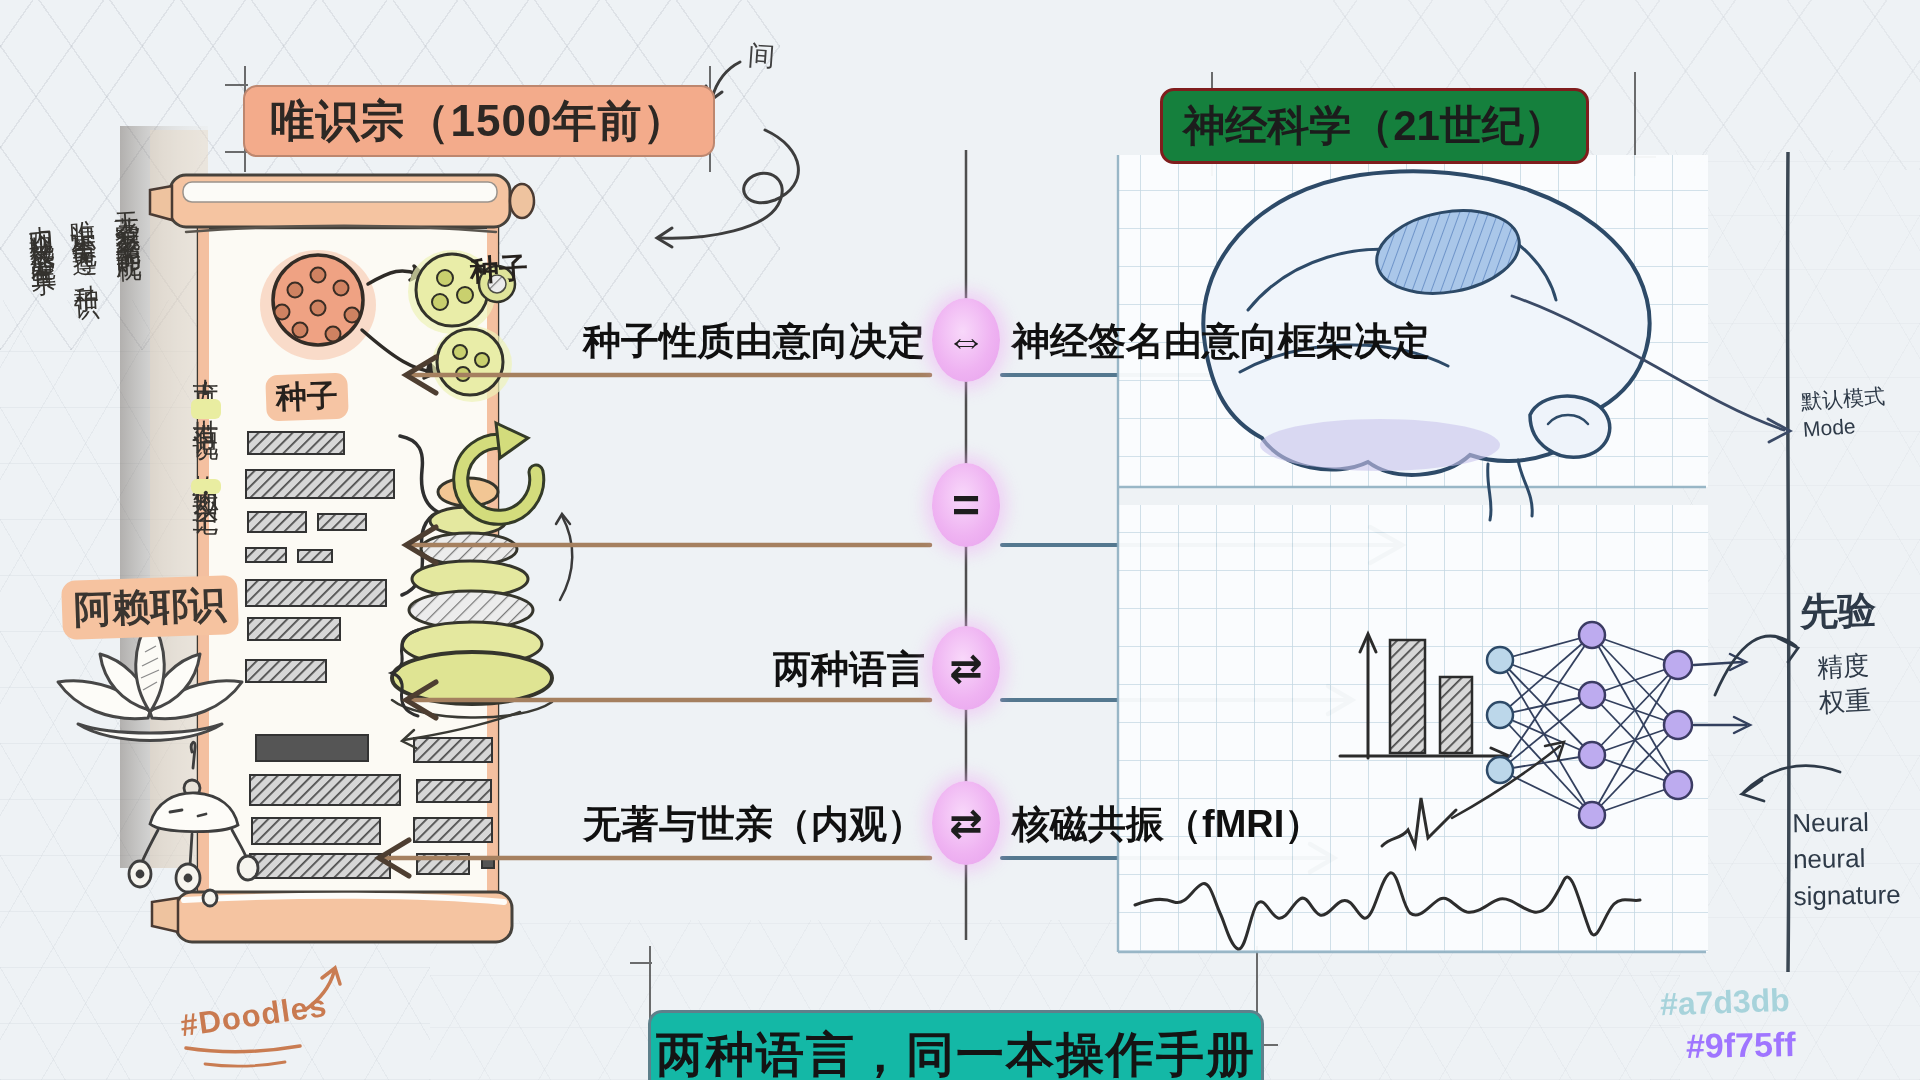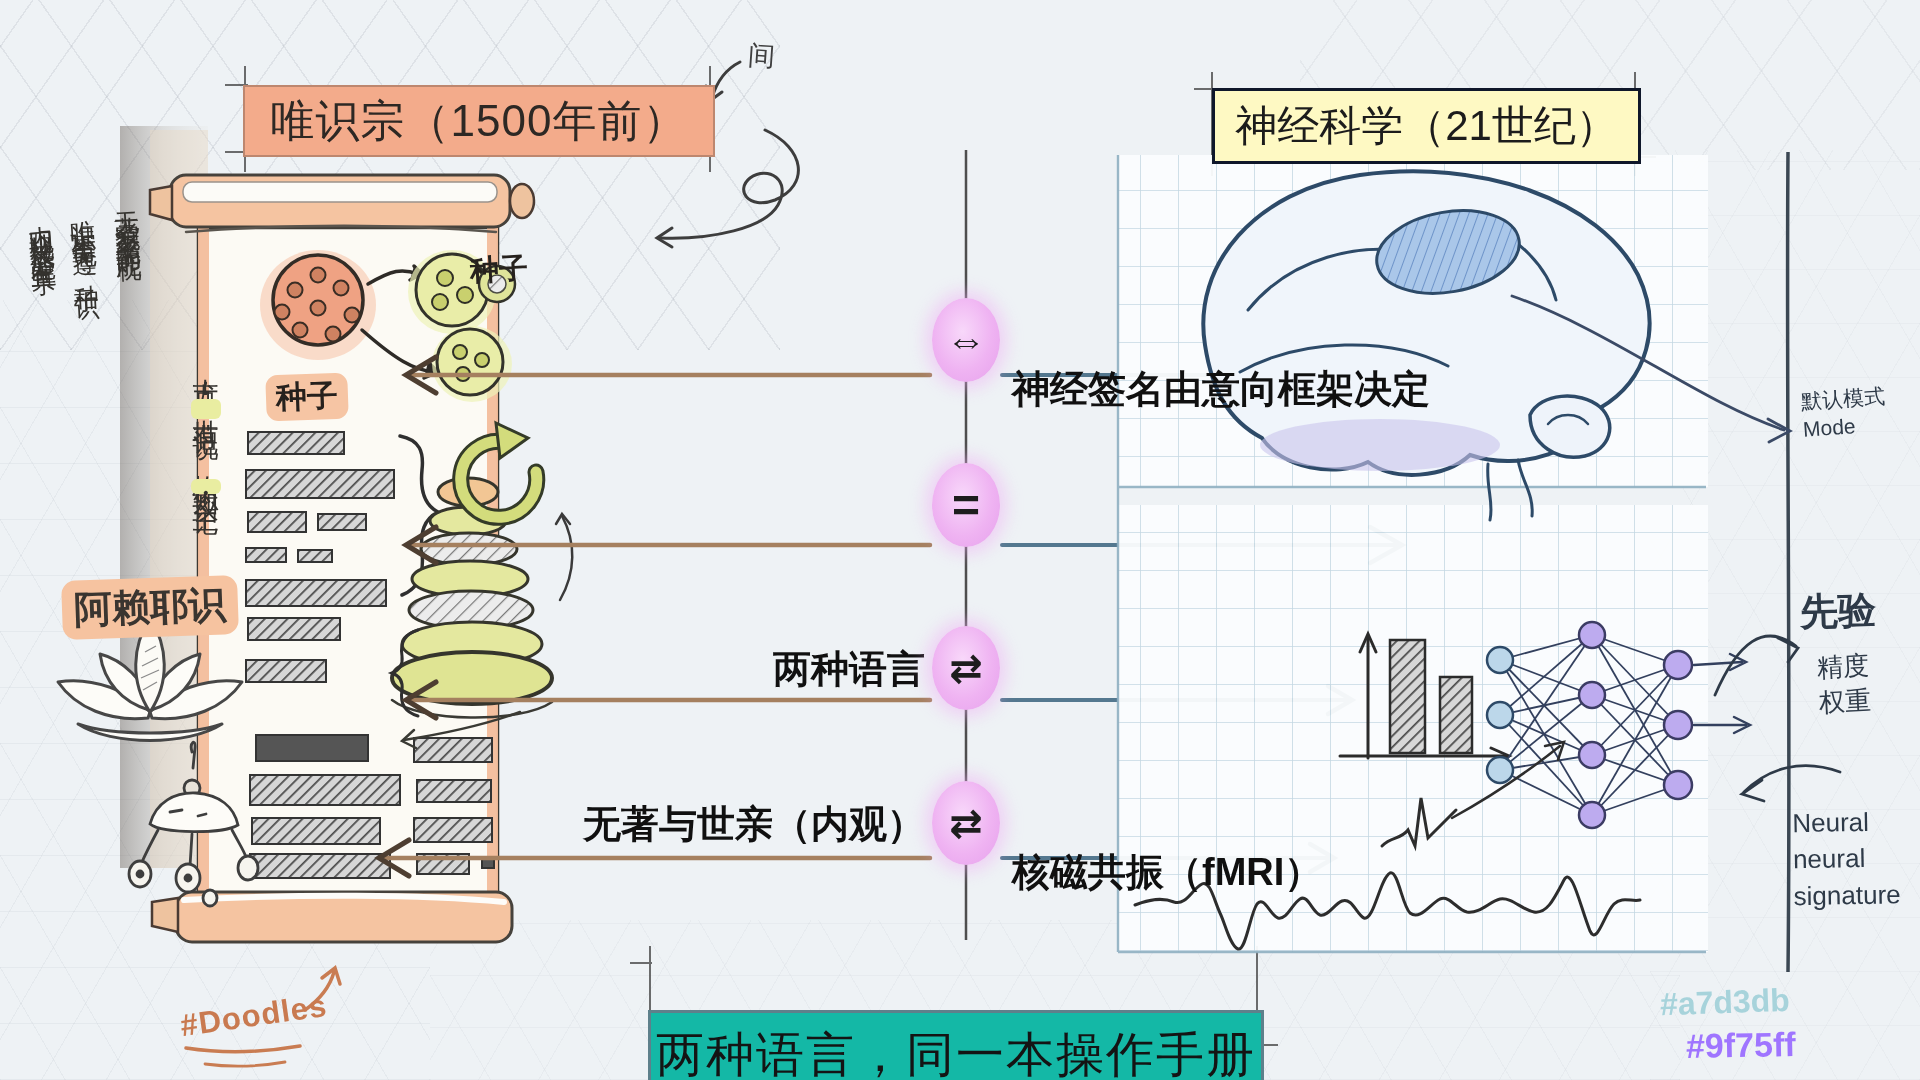--- a/index.html
+++ b/index.html
@@ -27,30 +27,30 @@
       repeating-linear-gradient(-60deg, rgba(120,130,145,.15) 0 1px, transparent 1px 52px);}
   .tri-right{left:1650px;top:150px;width:270px;height:930px;opacity:.35;
     background:
       repeating-linear-gradient(0deg, rgba(120,130,145,.15) 0 1px, transparent 1px 54px),
       repeating-linear-gradient(60deg, rgba(120,130,145,.15) 0 1px, transparent 1px 54px),
       repeating-linear-gradient(-60deg, rgba(120,130,145,.15) 0 1px, transparent 1px 54px);}
   
   #sketch{position:absolute;left:0;top:0;z-index:1;}
   .txt{position:absolute;z-index:2;white-space:nowrap;}
   
-  .title-box{display:flex;align-items:center;justify-content:center;font-weight:400;}
+  .title-box{display:flex;align-items:center;justify-content:center;font-weight:700;border-radius:14px;}
   #title-left{left:243px;top:85px;width:468px;height:68px;background:#f3ab8b;
     border:2px solid rgba(90,70,60,.35);font-size:44px;color:#2d2824;letter-spacing:1px;}
-  #title-right{left:1212px;top:88px;width:423px;height:70px;background:#fef9c3;
-    border:3px solid #0f172a;font-size:42px;color:#1c1c1c;}
+  #title-right{left:1160px;top:88px;width:423px;height:70px;background:#15803d;
+    border:3px solid #7f1d1d;font-size:42px;color:#1c1c1c;}
   #title-bottom{left:648px;top:962px;width:610px;height:84px;background:#14b8a6;
     border:3px solid #5e808b;font-size:48px;color:#141414;letter-spacing:2px;margin-top:48px;}
   
   .row-left{right:995px;font-size:38px;font-weight:700;color:#101010;text-align:right;}
-  .row-right{left:1012px;font-size:38px;font-weight:700;color:#101010;margin-top:48px;}
+  .row-right{left:1012px;font-size:38px;font-weight:700;color:#101010;}
   .sym-circle{position:absolute;z-index:3;left:932px;width:68px;height:84px;border-radius:50%;
     background:radial-gradient(ellipse at 45% 40%, #f8d8fa 0%, #efb3f2 55%, #e6a0ec 100%);
     box-shadow:0 0 16px 7px rgba(240,170,243,.45);
     display:flex;align-items:center;justify-content:center;
     font-size:40px;font-weight:700;color:#1d1d1d;}
   
   .vtext{writing-mode:vertical-rl;text-orientation:upright;font-size:25px;color:#34322e;
     letter-spacing:5px;line-height:1.15;}
   .vtext .hl{background:#e9eda1;border-radius:6px;}
   
@@ -415,20 +415,21 @@
       <path d="M205,1064 C235,1068 262,1066 285,1062" stroke-width="2.8"></path>
     </g>
   </svg>
 
   <div class="txt title-box" id="title-left">唯识宗（1500年前）</div>
   <div class="txt title-box" id="title-right">神经科学（21世纪）</div>
   <div class="txt title-box" id="title-bottom">两种语言，同一本操作手册</div>
 
   <div class="txt" id="top-note">间</div>
 
+  <div class="txt row-left" style="top:316px">种子性质由意向决定</div>
   <div class="txt row-right" style="top:316px">神经签名由意向框架决定</div>
   <div class="txt row-left" style="top:644px">两种语言</div>
   <div class="txt row-right" style="top:799px">核磁共振（fMRI）</div>
   <div class="txt row-left" style="top:799px">无著与世亲（内观）</div>
 
   <div class="sym-circle" style="top:298px">⇔</div>
   <div class="sym-circle" style="top:463px;font-size:48px">=</div>
   <div class="sym-circle" style="top:626px">⇄</div>
   <div class="sym-circle" style="top:781px">⇄</div>
 

